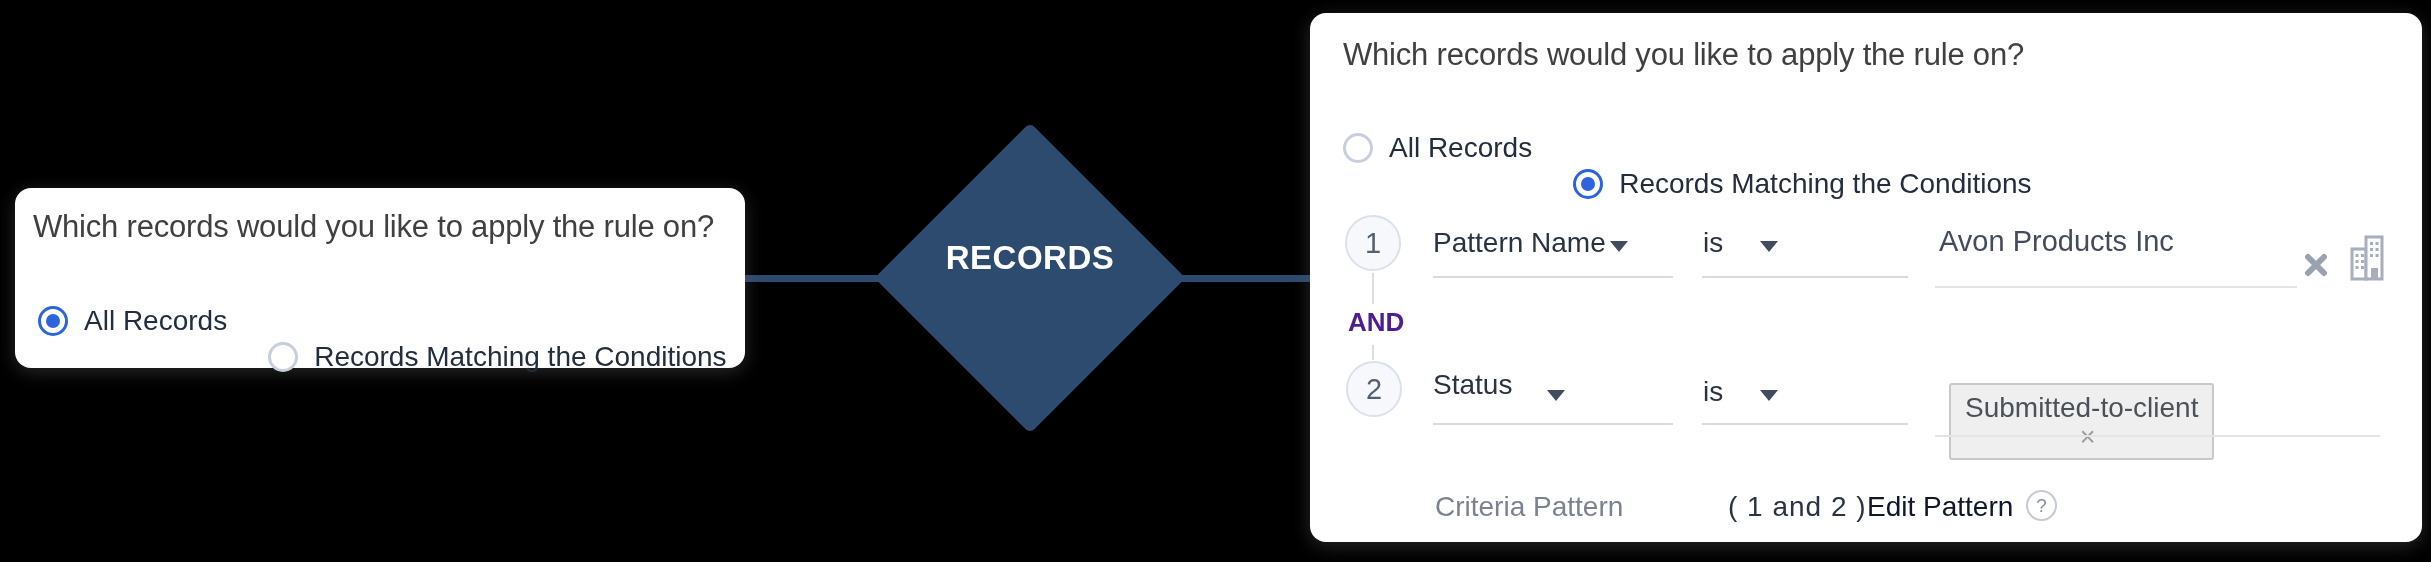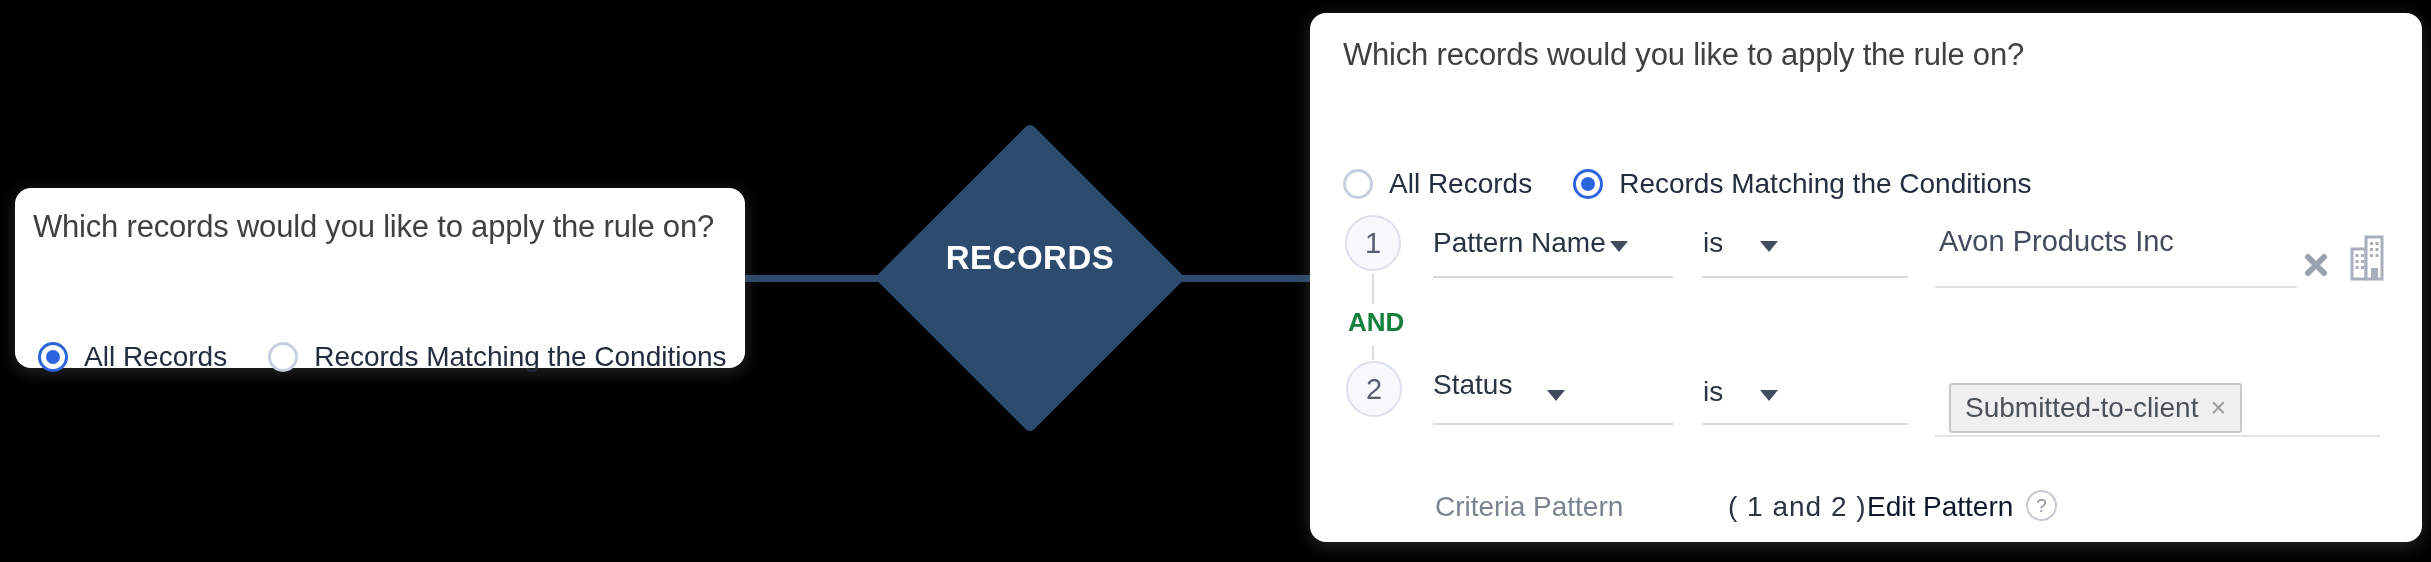--- a/index.html
+++ b/index.html
@@ -20,21 +20,21 @@
   .panel { position:absolute; background:#ffffff; border-radius:16px; z-index:4;
            box-shadow:0 4px 18px rgba(90,90,90,0.45); }
   .panel-left  { left:15px;   top:188px; width:730px;  height:180px; }
   .panel-right { left:1310px; top:13px;  width:1112px; height:529px; }
 
   .panel-title { position:absolute; font-size:31px; color:#404040; letter-spacing:-0.2px; }
   .panel-left  .panel-title { left:18px; top:21px; }
   .panel-right .panel-title { left:33px; top:24px; }
 
   
-  .radio-row { position:absolute; display:flex; align-items:flex-end; }
+  .radio-row { position:absolute; display:flex; align-items:flex-start; }
   .panel-left  .radio-row { left:23px; top:117px; }
   .panel-right .radio-row { left:33px; top:119px; }
   .radio-opt { display:flex; align-items:center; cursor:pointer; }
   .radio-opt + .radio-opt { margin-left:41px;margin-top:36px; }
   .radio-ring { width:30px; height:30px; border-radius:50%; background:#fff;
                 border:3px solid #c7cedd; flex:0 0 auto; position:relative; }
   .radio-opt.selected .radio-ring { border-color:#2b64dd; }
   .radio-opt.selected .radio-ring::after { content:""; position:absolute; left:50%; top:50%;
                 width:14px; height:14px; margin:-7px 0 0 -7px; border-radius:50%; background:#2b64dd; }
   .radio-label { margin-left:16px; font-size:28px; color:#232d3e; }
@@ -43,21 +43,21 @@
   .badge { position:absolute; width:56px; height:56px; border-radius:50%;
            background:#f7f8fc; border:2px solid #dbe0ec; color:#565f72;
            font-size:29px; display:flex; align-items:center; justify-content:center; }
   .cond-text { position:absolute; font-size:28px; color:#2a3342; }
   .caret { position:absolute; width:0; height:0; border-left:9px solid transparent;
            border-right:9px solid transparent; border-top:11px solid #434c5e; }
   .uline { position:absolute; height:2px; background:#d7dae0; }
   .uline.value { background:#e2e4e8; }
   .value-text { position:absolute; font-size:29px; color:#434b5c; }
   .vline { position:absolute; width:2px; background:#dadde3; }
-  .and-label { position:absolute; font-size:26px; font-weight:700; color:#15803d;
+  .and-label { position:absolute; font-size:26px; font-weight:700; color:#4c1d95;
                width:48px; text-align:center; }
 
   .chip { position:absolute; display:inline-flex; align-items:center; background:#efefef;
           border:2px solid #c8c8c8; border-radius:3px; padding:7px 14px; }
   .chip-text { font-size:28px; color:#4b5158; }
   .chip-x { margin-left:12px; font-size:27px; color:#9b9b9b; cursor:pointer; line-height:1; }
 
   .icon-btn { position:absolute; cursor:pointer; background:none; border:none; padding:0; }
 
   .crit-label { position:absolute; font-size:28px; color:#7b8290; }
@@ -144,21 +144,21 @@
     <div class="and-label" style="left:38px; top:294px;">AND</div>
     <div class="vline" style="left:62px; top:332px; height:15px;"></div>
 
     <div class="badge" style="left:36px; top:348px;">2</div>
     <div class="cond-text" style="left:123px; top:356px;">Status</div>
     <div class="caret" style="left:237px; top:377px;"></div>
     <div class="uline" style="left:123px; top:410px; width:240px;"></div>
     <div class="cond-text" style="left:393px; top:363px;">is</div>
     <div class="caret" style="left:450px; top:377px;"></div>
     <div class="uline" style="left:392px; top:410px; width:206px;"></div>
-    <div class="chip" style="left:639px; top:370px;">
+    <div class="chip" style="left:639px; top:370px;flex-direction:column;">
       <span class="chip-text">Submitted-to-client</span>
       <span class="chip-x">×</span>
     </div>
     <div class="uline value" style="left:625px; top:422px; width:445px;"></div>
 
     <div class="crit-label" style="left:125px; top:478px;">Criteria Pattern</div>
     <div class="crit-pattern" style="left:418px; top:478px;">( 1 and 2 )</div>
     <div class="crit-edit" style="left:557px; top:478px;">Edit Pattern</div>
     <div class="crit-help" style="left:716px; top:477px;">?</div>
   </div>

